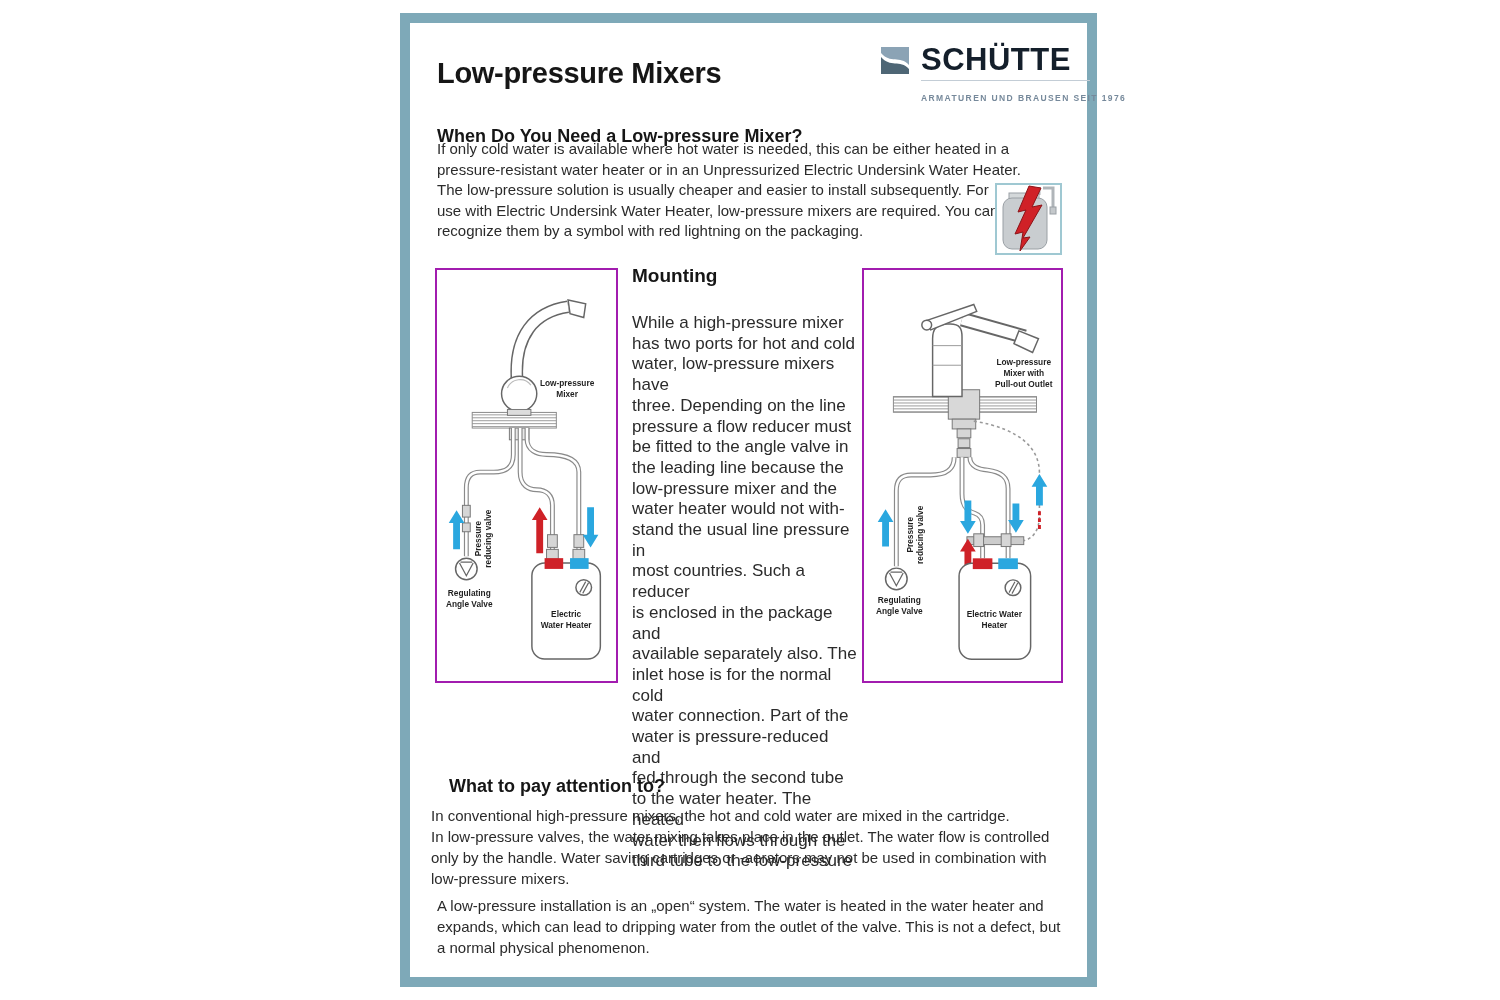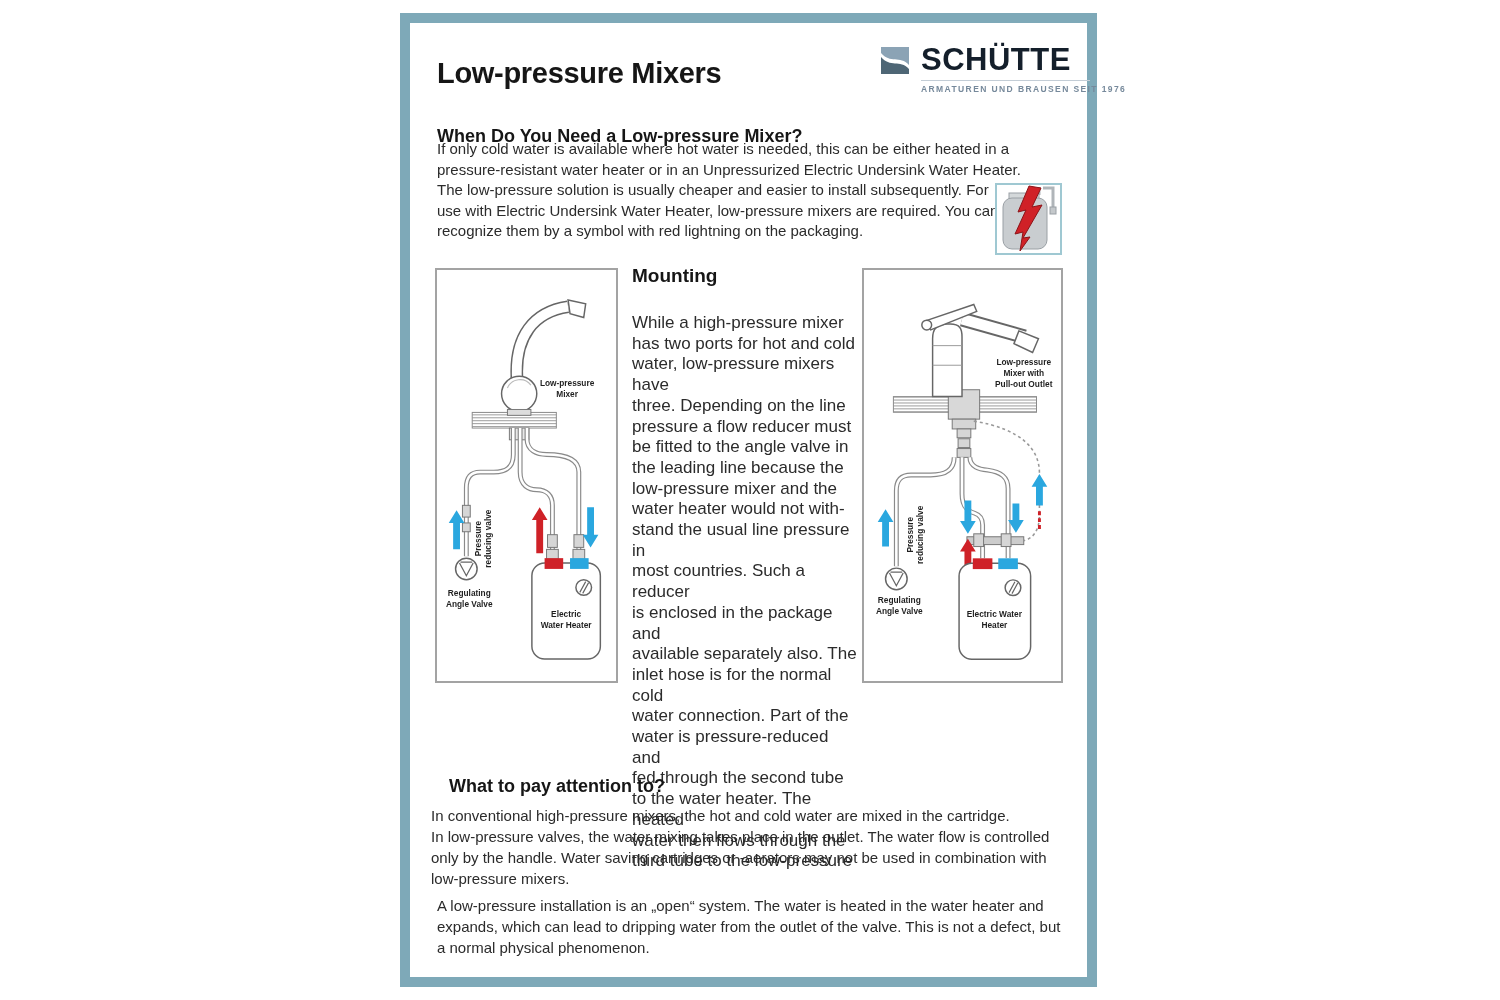--- a/index.html
+++ b/index.html
@@ -6,28 +6,28 @@
   .canvas{position:relative;width:1500px;height:1000px;background:#fff;overflow:hidden;
           font-family:"Liberation Sans",sans-serif;color:#262626;}
   .frame{position:absolute;left:400px;top:13px;width:697px;height:974px;box-sizing:border-box;
          border:10px solid #7ea9b8;background:#fff;}
   .frame > *{position:absolute;}
   h1,h2,p{margin:0;}
   .title{left:27px;top:22px;font-size:29px;font-weight:700;color:#161616;letter-spacing:-0.3px;margin-top:12px;}
   .logo{left:468px;top:20px;width:212px;}
   .logo-row{display:flex;align-items:center;gap:9px;}
   .logo-word{font-size:31px;font-weight:700;color:#141f2b;letter-spacing:0.5px;line-height:34px;}
-  .logo-tag{margin-top:3px;margin-left:43px;padding-top:3px;border-top:1px solid #c3cdd6;
+  .logo-tag{margin-top:3px;margin-left:43px;padding-top:12px;border-top:1px solid #c3cdd6;
             font-size:8.5px;font-weight:700;color:#76899b;letter-spacing:1.4px;white-space:nowrap;}
   .h2{font-size:18px;font-weight:700;color:#161616;}
   .h-need{left:27px;top:87px;margin-top:16px;}
   .p-body{font-size:15px;line-height:20.6px;white-space:pre-line;color:#2b2b2b;}
   .p-intro{left:27px;top:116px;width:620px;}
   .lightning{left:585px;top:160px;width:67px;height:72px;}
-  .dbox{box-sizing:border-box;border:2px solid #a3a3a3;background:#fff;}
+  .dbox{box-sizing:border-box;border:2px solid #a21caf;background:#fff;}
   .dbox-left{left:25px;top:245px;width:183px;height:415px;}
   .dbox-right{left:452px;top:245px;width:201px;height:415px;}
   .dbox svg{position:absolute;left:0;top:0;width:100%;height:100%;}
   .mcol{left:222px;top:242px;width:228px;}
   .mcol h2{font-size:19px;font-weight:700;color:#161616;margin-bottom:26px;}
   .mcol p{font-size:17px;line-height:20.7px;white-space:pre-line;color:#2b2b2b;}
   .p-cont{left:27px;top:690px;width:620px;}
   .h-att{left:27px;top:753px;margin-left:12px;}
   .p-att1{left:21px;top:782px;width:640px;line-height:21px;}
   .p-att2{left:27px;top:872px;width:640px;line-height:21px;}

